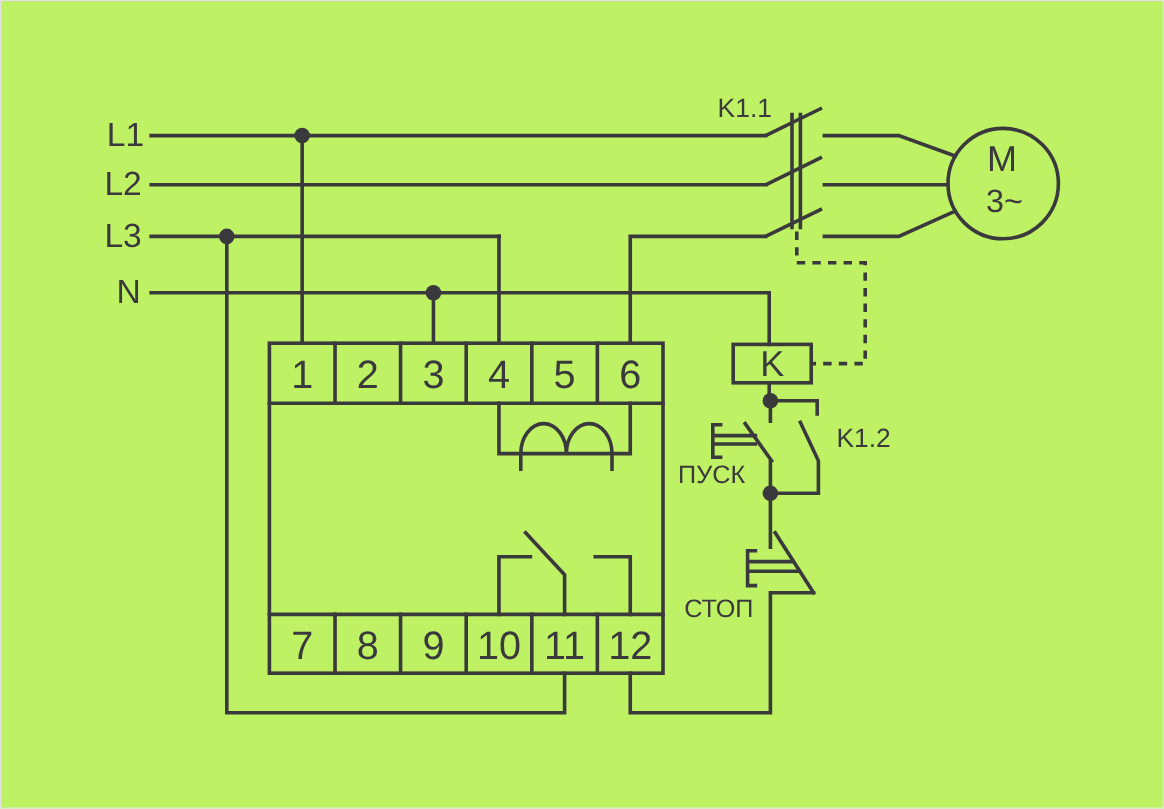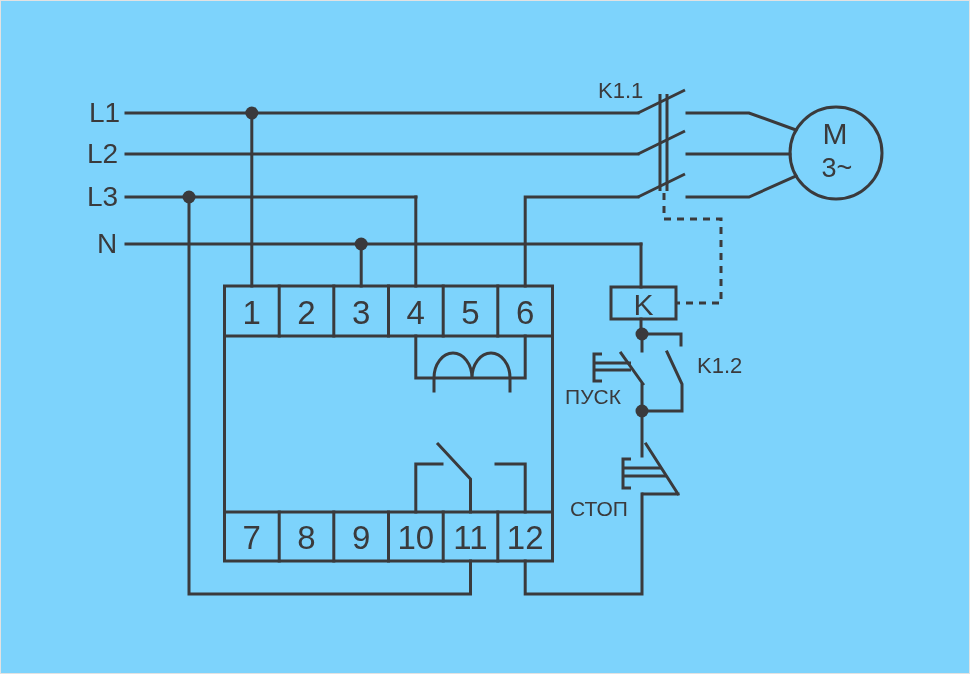--- a/index.html
+++ b/index.html
@@ -1,20 +1,20 @@
 <!DOCTYPE html>
 <html><head>
 <meta charset="utf-8">
 <style>
   html, body { margin: 0; padding: 0; background: #ffffff; }
   .canvas {
     position: relative;
     width: 970px;
     height: 674px;
-    background: #7dd3fc;
+    background: #bef264;
     border: 1px solid #e2e2e2;
     box-sizing: border-box;
     overflow: hidden;
     font-family: "Liberation Sans", sans-serif;
   }
   svg { position: absolute; top: 0; left: 0; }
   svg text {
     fill: #3a3a3c;
     dominant-baseline: central;
     font-family: "Liberation Sans", sans-serif;

